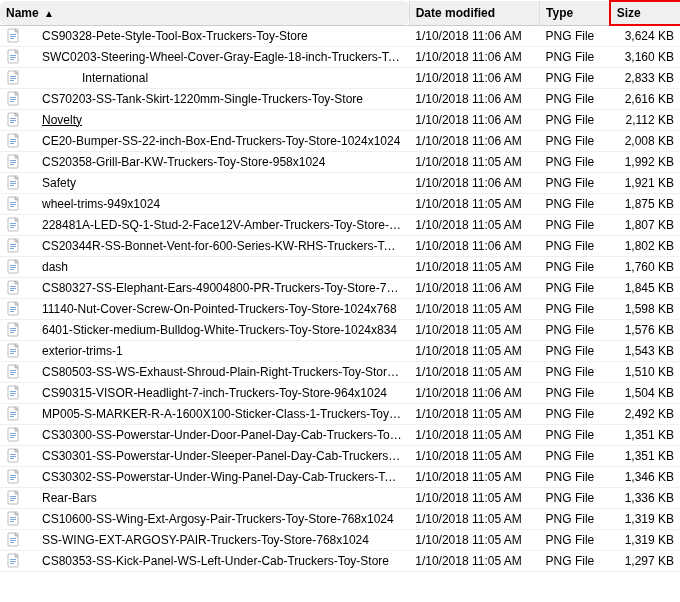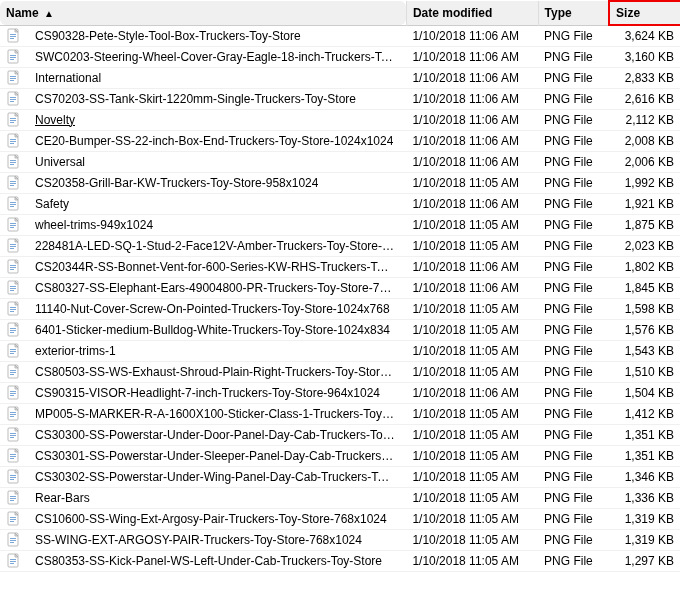--- a/index.html
+++ b/index.html
@@ -36,21 +36,21 @@
       border-bottom: 1px solid #f0f0f0;
     }
     .file-table tbody td {
       padding: 2px 6px;
       vertical-align: middle;
       white-space: nowrap;
     }
     .name-cell {
       display: flex;
       align-items: center;
-      gap: 13px;
+      gap: 20px;
     }
     .file-icon {
       width: 16px;
       height: 16px;
       flex-shrink: 0;
       display: inline-flex;
       align-items: center;
       justify-content: center;
     }
     .col-name { width: 390px; overflow: hidden; text-overflow: ellipsis; border-radius: 6px; }
@@ -133,21 +133,21 @@
           <div class="name-cell">
     <span class="file-icon">
               <svg class="png-icon" viewBox="0 0 16 16" xmlns="http://www.w3.org/2000/svg">
     <rect x="2" y="1" width="10" height="13" rx="1" fill="#fff" stroke="#aaa" stroke-width="0.8"></rect>
     <polygon points="9,1 12,4 9,4" fill="#ddd" stroke="#aaa" stroke-width="0.8"></polygon>
     <rect x="4" y="6" width="6" height="1" fill="#7ba7d9"></rect>
     <rect x="4" y="8" width="6" height="1" fill="#7ba7d9"></rect>
     <rect x="4" y="10" width="4" height="1" fill="#7ba7d9"></rect>
   </svg>
             </span>
-    <span style="overflow:hidden;text-overflow:ellipsis;white-space:nowrap;max-width:360px;">International</span>
+    <span style="overflow:hidden;text-overflow:ellipsis;white-space:nowrap;max-width:360px;margin-left:40px;">International</span>
   </div>
         </td>
         <td class="col-date">1/10/2018 11:06 AM</td>
         <td class="col-type">PNG File</td>
         <td class="col-size">2,833 KB</td>
       </tr>
       <tr>
         <td class="col-name">
           <div class="name-cell">
     <span class="file-icon">
@@ -209,39 +209,20 @@
           <div class="name-cell">
     <span class="file-icon">
               <svg class="png-icon" viewBox="0 0 16 16" xmlns="http://www.w3.org/2000/svg">
     <rect x="2" y="1" width="10" height="13" rx="1" fill="#fff" stroke="#aaa" stroke-width="0.8"></rect>
     <polygon points="9,1 12,4 9,4" fill="#ddd" stroke="#aaa" stroke-width="0.8"></polygon>
     <rect x="4" y="6" width="6" height="1" fill="#7ba7d9"></rect>
     <rect x="4" y="8" width="6" height="1" fill="#7ba7d9"></rect>
     <rect x="4" y="10" width="4" height="1" fill="#7ba7d9"></rect>
   </svg>
             </span>
-    <span style="overflow:hidden;text-overflow:ellipsis;white-space:nowrap;max-width:360px;">Universal</span>
-  </div>
-        </td>
-        <td class="col-date">1/10/2018 11:06 AM</td>
-        <td class="col-type">PNG File</td>
-        <td class="col-size">2,006 KB</td>
-      </tr>
-      <tr>
-        <td class="col-name">
-          <div class="name-cell">
-    <span class="file-icon">
-              <svg class="png-icon" viewBox="0 0 16 16" xmlns="http://www.w3.org/2000/svg">
-    <rect x="2" y="1" width="10" height="13" rx="1" fill="#fff" stroke="#aaa" stroke-width="0.8"></rect>
-    <polygon points="9,1 12,4 9,4" fill="#ddd" stroke="#aaa" stroke-width="0.8"></polygon>
-    <rect x="4" y="6" width="6" height="1" fill="#7ba7d9"></rect>
-    <rect x="4" y="8" width="6" height="1" fill="#7ba7d9"></rect>
-    <rect x="4" y="10" width="4" height="1" fill="#7ba7d9"></rect>
-  </svg>
-            </span>
     <span style="overflow:hidden;text-overflow:ellipsis;white-space:nowrap;max-width:360px;">CS20358-Grill-Bar-KW-Truckers-Toy-Store-958x1024</span>
   </div>
         </td>
         <td class="col-date">1/10/2018 11:05 AM</td>
         <td class="col-type">PNG File</td>
         <td class="col-size">1,992 KB</td>
       </tr>
       <tr>
         <td class="col-name">
           <div class="name-cell">
@@ -290,21 +271,21 @@
     <rect x="4" y="6" width="6" height="1" fill="#7ba7d9"></rect>
     <rect x="4" y="8" width="6" height="1" fill="#7ba7d9"></rect>
     <rect x="4" y="10" width="4" height="1" fill="#7ba7d9"></rect>
   </svg>
             </span>
     <span style="overflow:hidden;text-overflow:ellipsis;white-space:nowrap;max-width:360px;">228481A-LED-SQ-1-Stud-2-Face12V-Amber-Truckers-Toy-Store-1024x889</span>
   </div>
         </td>
         <td class="col-date">1/10/2018 11:05 AM</td>
         <td class="col-type">PNG File</td>
-        <td class="col-size">2,023 KB</td>
+        <td class="col-size">1,807 KB</td>
       </tr>
       <tr>
         <td class="col-name">
           <div class="name-cell">
     <span class="file-icon">
               <svg class="png-icon" viewBox="0 0 16 16" xmlns="http://www.w3.org/2000/svg">
     <rect x="2" y="1" width="10" height="13" rx="1" fill="#fff" stroke="#aaa" stroke-width="0.8"></rect>
     <polygon points="9,1 12,4 9,4" fill="#ddd" stroke="#aaa" stroke-width="0.8"></polygon>
     <rect x="4" y="6" width="6" height="1" fill="#7ba7d9"></rect>
     <rect x="4" y="8" width="6" height="1" fill="#7ba7d9"></rect>
@@ -323,20 +304,39 @@
           <div class="name-cell">
     <span class="file-icon">
               <svg class="png-icon" viewBox="0 0 16 16" xmlns="http://www.w3.org/2000/svg">
     <rect x="2" y="1" width="10" height="13" rx="1" fill="#fff" stroke="#aaa" stroke-width="0.8"></rect>
     <polygon points="9,1 12,4 9,4" fill="#ddd" stroke="#aaa" stroke-width="0.8"></polygon>
     <rect x="4" y="6" width="6" height="1" fill="#7ba7d9"></rect>
     <rect x="4" y="8" width="6" height="1" fill="#7ba7d9"></rect>
     <rect x="4" y="10" width="4" height="1" fill="#7ba7d9"></rect>
   </svg>
             </span>
+    <span style="overflow:hidden;text-overflow:ellipsis;white-space:nowrap;max-width:360px;">dash</span>
+  </div>
+        </td>
+        <td class="col-date">1/10/2018 11:05 AM</td>
+        <td class="col-type">PNG File</td>
+        <td class="col-size">1,760 KB</td>
+      </tr>
+      <tr>
+        <td class="col-name">
+          <div class="name-cell">
+    <span class="file-icon">
+              <svg class="png-icon" viewBox="0 0 16 16" xmlns="http://www.w3.org/2000/svg">
+    <rect x="2" y="1" width="10" height="13" rx="1" fill="#fff" stroke="#aaa" stroke-width="0.8"></rect>
+    <polygon points="9,1 12,4 9,4" fill="#ddd" stroke="#aaa" stroke-width="0.8"></polygon>
+    <rect x="4" y="6" width="6" height="1" fill="#7ba7d9"></rect>
+    <rect x="4" y="8" width="6" height="1" fill="#7ba7d9"></rect>
+    <rect x="4" y="10" width="4" height="1" fill="#7ba7d9"></rect>
+  </svg>
+            </span>
     <span style="overflow:hidden;text-overflow:ellipsis;white-space:nowrap;max-width:360px;">CS80327-SS-Elephant-Ears-49004800-PR-Truckers-Toy-Store-768x1303</span>
   </div>
         </td>
         <td class="col-date">1/10/2018 11:06 AM</td>
         <td class="col-type">PNG File</td>
         <td class="col-size">1,845 KB</td>
       </tr>
       <tr>
         <td class="col-name">
           <div class="name-cell">
@@ -442,21 +442,21 @@
     <rect x="4" y="6" width="6" height="1" fill="#7ba7d9"></rect>
     <rect x="4" y="8" width="6" height="1" fill="#7ba7d9"></rect>
     <rect x="4" y="10" width="4" height="1" fill="#7ba7d9"></rect>
   </svg>
             </span>
     <span style="overflow:hidden;text-overflow:ellipsis;white-space:nowrap;max-width:360px;">MP005-S-MARKER-R-A-1600X100-Sticker-Class-1-Truckers-Toy-Store-1024x627</span>
   </div>
         </td>
         <td class="col-date">1/10/2018 11:05 AM</td>
         <td class="col-type">PNG File</td>
-        <td class="col-size">1,412 KB</td>
+        <td class="col-size">2,492 KB</td>
       </tr>
       <tr>
         <td class="col-name">
           <div class="name-cell">
     <span class="file-icon">
               <svg class="png-icon" viewBox="0 0 16 16" xmlns="http://www.w3.org/2000/svg">
     <rect x="2" y="1" width="10" height="13" rx="1" fill="#fff" stroke="#aaa" stroke-width="0.8"></rect>
     <polygon points="9,1 12,4 9,4" fill="#ddd" stroke="#aaa" stroke-width="0.8"></polygon>
     <rect x="4" y="6" width="6" height="1" fill="#7ba7d9"></rect>
     <rect x="4" y="8" width="6" height="1" fill="#7ba7d9"></rect>

